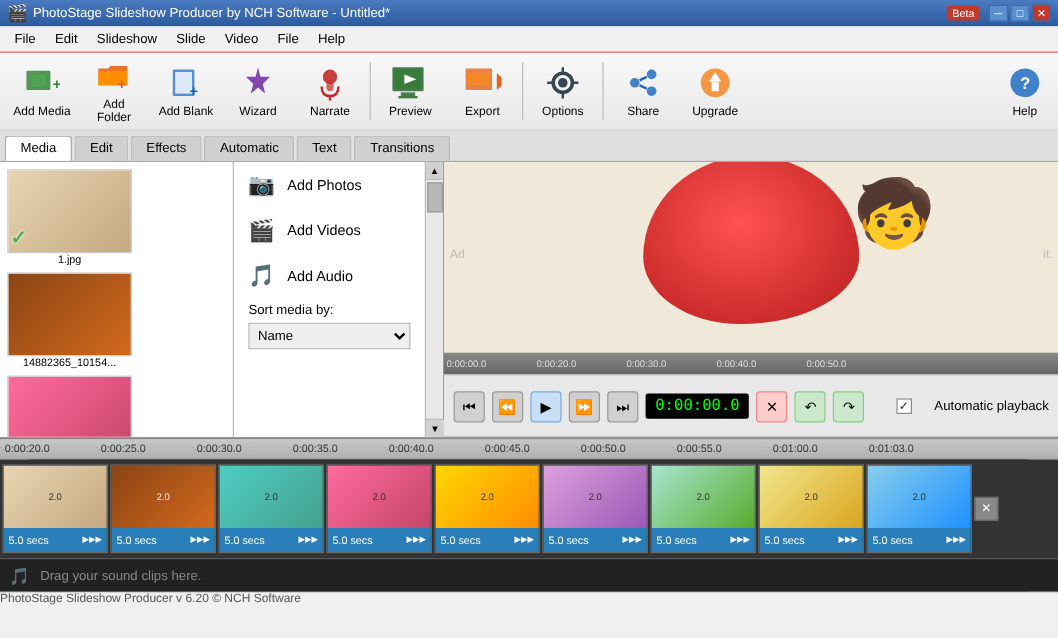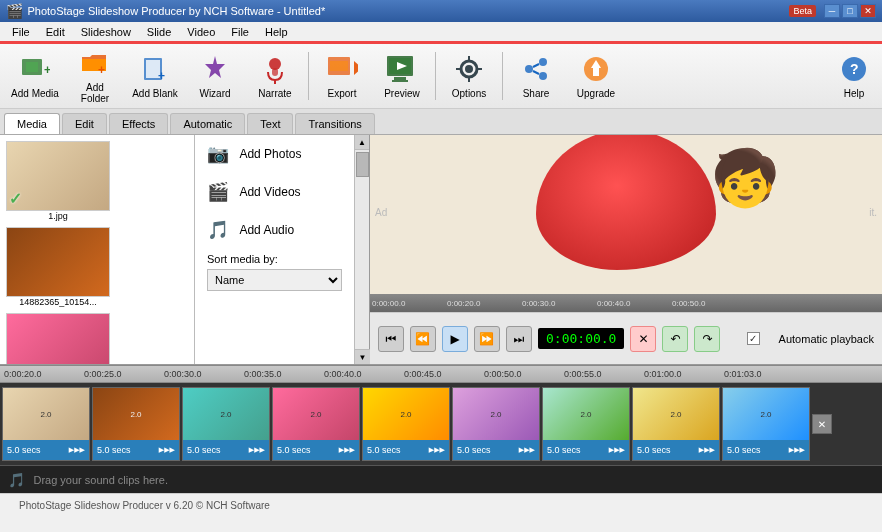--- a/index.html
+++ b/index.html
@@ -20,21 +20,21 @@
     .title-bar-controls { display: flex; gap: 2px; }
     .title-bar-btn { width: 16px; height: 14px; background: #5a8fd0; border: 1px solid #3a6aad; color: white; font-size: 9px; display: flex; align-items: center; justify-content: center; cursor: pointer; }
     .beta-badge { background: #c0392b; color: white; padding: 1px 4px; font-size: 9px; border-radius: 2px; }
 
     
     .menu-bar {
       background: #f0f0f0;
       height: 22px;
       display: flex;
       align-items: center;
-      border-bottom: 3px solid #ef4444;
+      border-bottom: 1px solid #ef4444;
       padding: 0 4px;
     }
     .menu-item { padding: 3px 8px; font-size: 11px; cursor: pointer; }
 
     
     .toolbar {
       background: linear-gradient(to bottom, #f8f8f8, #e8e8e8);
       height: 65px;
       display: flex;
       align-items: center;
@@ -283,22 +283,22 @@
     .auto-playback { display: flex; align-items: center; gap: 19px; font-size: 11px; }
     .checkbox { width: 13px; height: 13px; border: 1px solid #888; background: white; display: flex; align-items: center; justify-content: center; cursor: pointer; }
     .checkbox.checked::after { content: '✓'; font-size: 10px; color: #333; }
 
     
     .status-bar {
       height: 18px;
       background: #f0f0f0;
       border-top: 1px solid #ccc;
       display: flex;
-      align-items: flex-end;
-      padding: 0 19px;
+      align-items: flex-start;
+      padding: 0 0;
       font-size: 10px;
       color: #555;
     }
 
     
     .thumb-1 { background: linear-gradient(135deg, #e8d5b0, #c4a882); }
     .thumb-2 { background: linear-gradient(135deg, #8b4513, #d2691e); }
     .thumb-3 { background: linear-gradient(135deg, #ff6b9d, #c44569); }
 
     .media-panel-wrapper {
@@ -412,39 +412,39 @@
       </svg>
     </div>
     <div class="toolbar-btn-label">Narrate</div>
   </div>
 
   <div class="toolbar-separator"></div>
 
   <div class="toolbar-btn">
     <div class="toolbar-btn-icon">
       <svg width="32" height="32" viewBox="0 0 32 32">
-        <rect x="2" y="4" width="22" height="18" rx="1" fill="#e65100" opacity="0.7"></rect>
-        <polygon points="28,8 28,22 36,15" fill="#e65100" opacity="0.9"></polygon>
-        <rect x="4" y="8" width="18" height="10" fill="#ff8f00" opacity="0.5"></rect>
-      </svg>
-    </div>
-    <div class="toolbar-btn-label">Export</div>
-  </div>
-
-  <div class="toolbar-btn">
-    <div class="toolbar-btn-icon">
-      <svg width="32" height="32" viewBox="0 0 32 32">
         <rect x="1" y="3" width="26" height="20" rx="1" fill="#1b5e20" opacity="0.8"></rect>
         <rect x="3" y="5" width="22" height="16" fill="#2e7d32" opacity="0.6"></rect>
         <polygon points="11,9 11,17 21,13" fill="white"></polygon>
         <rect x="8" y="24" width="12" height="3" fill="#1b5e20" opacity="0.8"></rect>
         <rect x="6" y="27" width="16" height="2" fill="#1b5e20" opacity="0.8"></rect>
       </svg>
     </div>
     <div class="toolbar-btn-label">Preview</div>
+  </div>
+
+  <div class="toolbar-btn">
+    <div class="toolbar-btn-icon">
+      <svg width="32" height="32" viewBox="0 0 32 32">
+        <rect x="2" y="4" width="22" height="18" rx="1" fill="#e65100" opacity="0.7"></rect>
+        <polygon points="28,8 28,22 36,15" fill="#e65100" opacity="0.9"></polygon>
+        <rect x="4" y="8" width="18" height="10" fill="#ff8f00" opacity="0.5"></rect>
+      </svg>
+    </div>
+    <div class="toolbar-btn-label">Export</div>
   </div>
 
   <div class="toolbar-separator"></div>
 
   <div class="toolbar-btn">
     <div class="toolbar-btn-icon">
       <svg width="30" height="30" viewBox="0 0 30 30">
         <circle cx="15" cy="15" r="8" fill="none" stroke="#37474f" stroke-width="3"></circle>
         <circle cx="15" cy="15" r="4" fill="#37474f"></circle>
         <line x1="15" y1="2" x2="15" y2="7" stroke="#37474f" stroke-width="2"></line>

